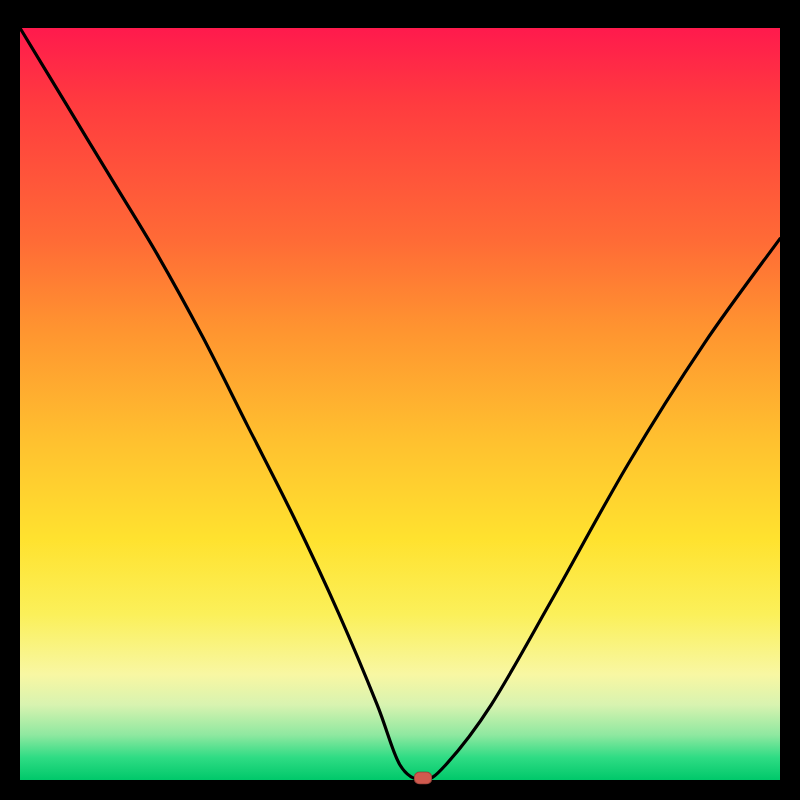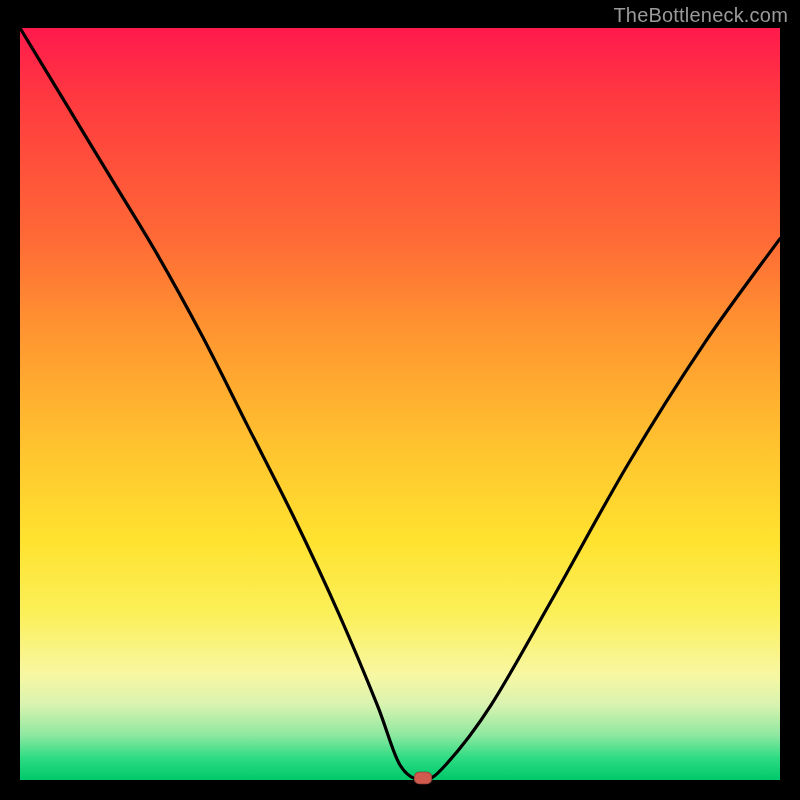--- a/index.html
+++ b/index.html
@@ -67,21 +67,20 @@
     background: #d05a4e;
     border: 1px solid rgba(0,0,0,0.25);
     transform: translate(-50%, -50%);
   }
 </style>
 </head>
 <body>
 
 <div class="stage">
 
-  <div class="watermark">TheBottleneck.com</div>
 
   <div class="plot">
     <svg class="curve" viewBox="0 0 760 752" preserveAspectRatio="none">
       <path id="curve-path" fill="none" stroke-width="3.2" stroke-linejoin="round" stroke-linecap="round" stroke="#000000" d="M 0.0 0.0 C 7.6 12.5, 30.4 50.1, 45.6 75.2 C 60.8 100.3, 76.0 125.3, 91.2 150.4 C 106.4 175.5, 121.6 199.3, 136.8 225.6 C 152.0 251.9, 167.2 279.5, 182.4 308.3 C 197.6 337.1, 212.8 368.5, 228.0 398.6 C 243.2 428.6, 258.4 457.5, 273.6 488.8 C 288.8 520.1, 305.3 555.2, 319.2 586.6 C 333.1 617.9, 347.1 651.7, 357.2 676.8 C 367.3 701.9, 372.4 724.4, 380.0 737.0 C 387.6 749.5, 395.2 752.0, 402.8 752.0 C 410.4 752.0, 414.2 749.5, 425.6 737.0 C 437.0 724.4, 453.5 704.4, 471.2 676.8 C 488.9 649.2, 509.2 611.6, 532.0 571.5 C 554.8 531.4, 582.7 478.8, 608.0 436.2 C 633.3 393.5, 658.7 353.4, 684.0 315.8 C 709.3 278.2, 747.3 228.1, 760.0 210.6"></path>
     </svg>
     <div id="min-marker" class="marker" style="background: rgb(208, 90, 78); left: 402.8px; top: 750px;"></div>
   </div>
 
 </div>
 

